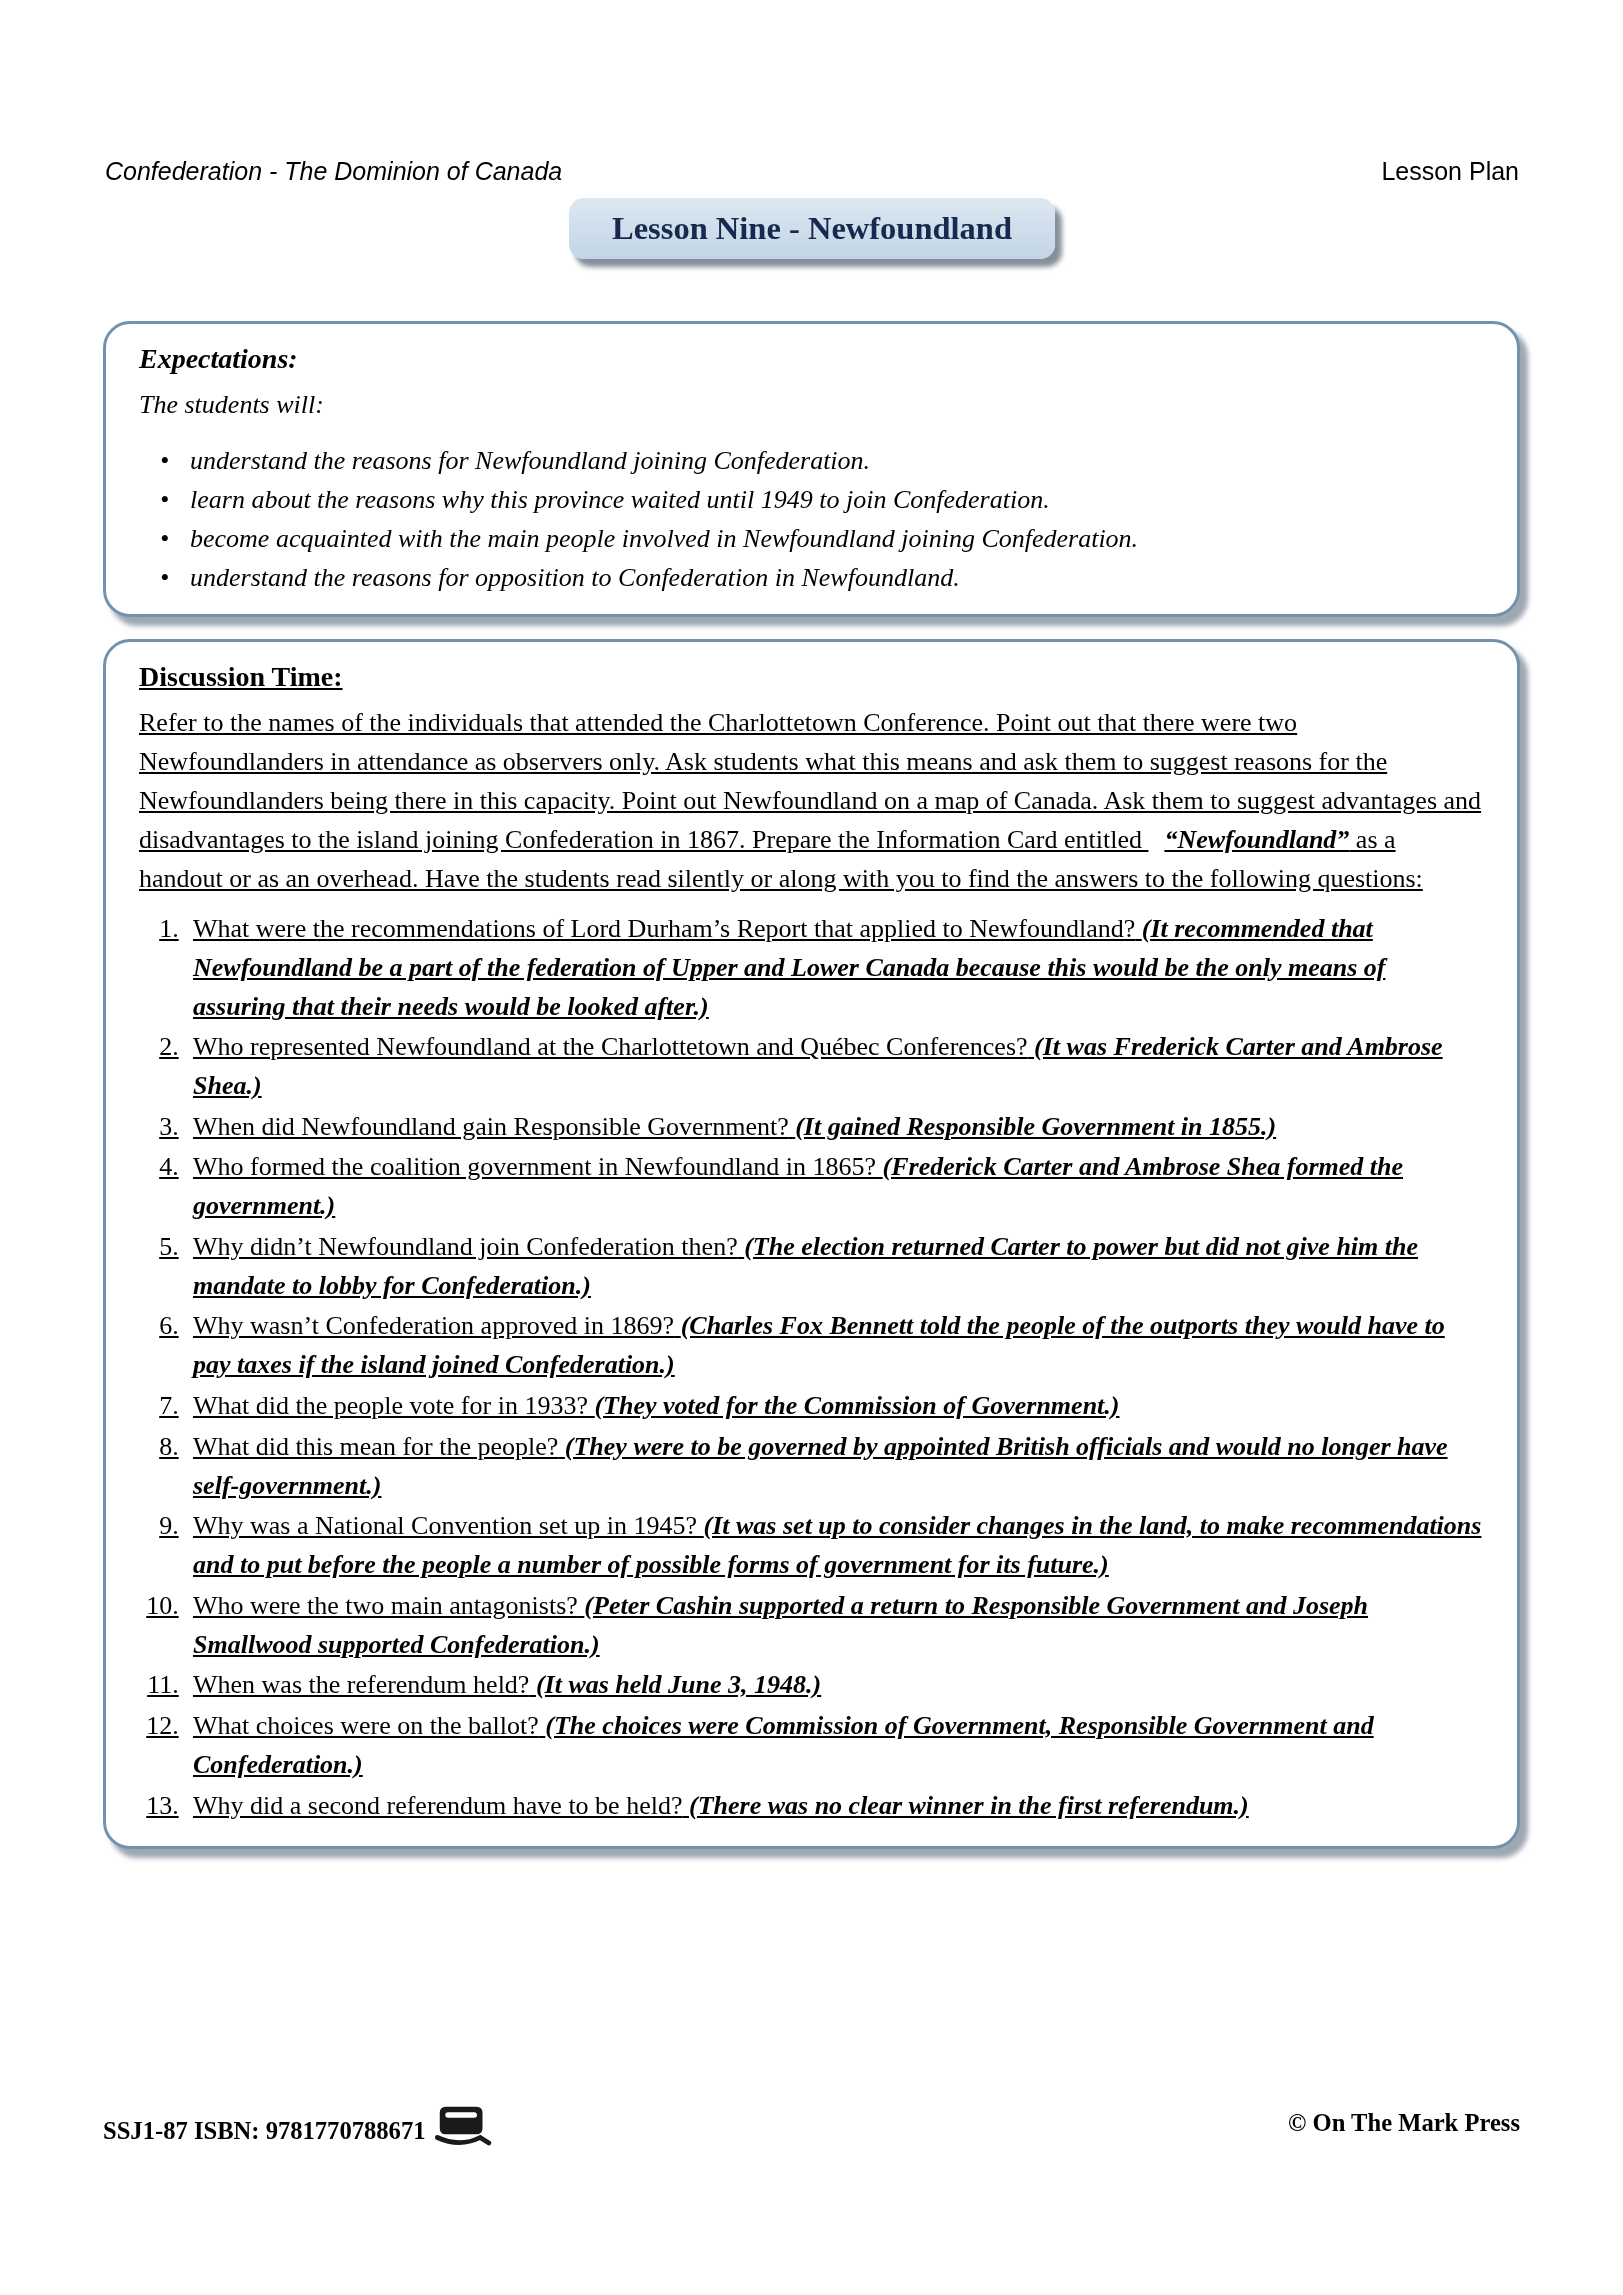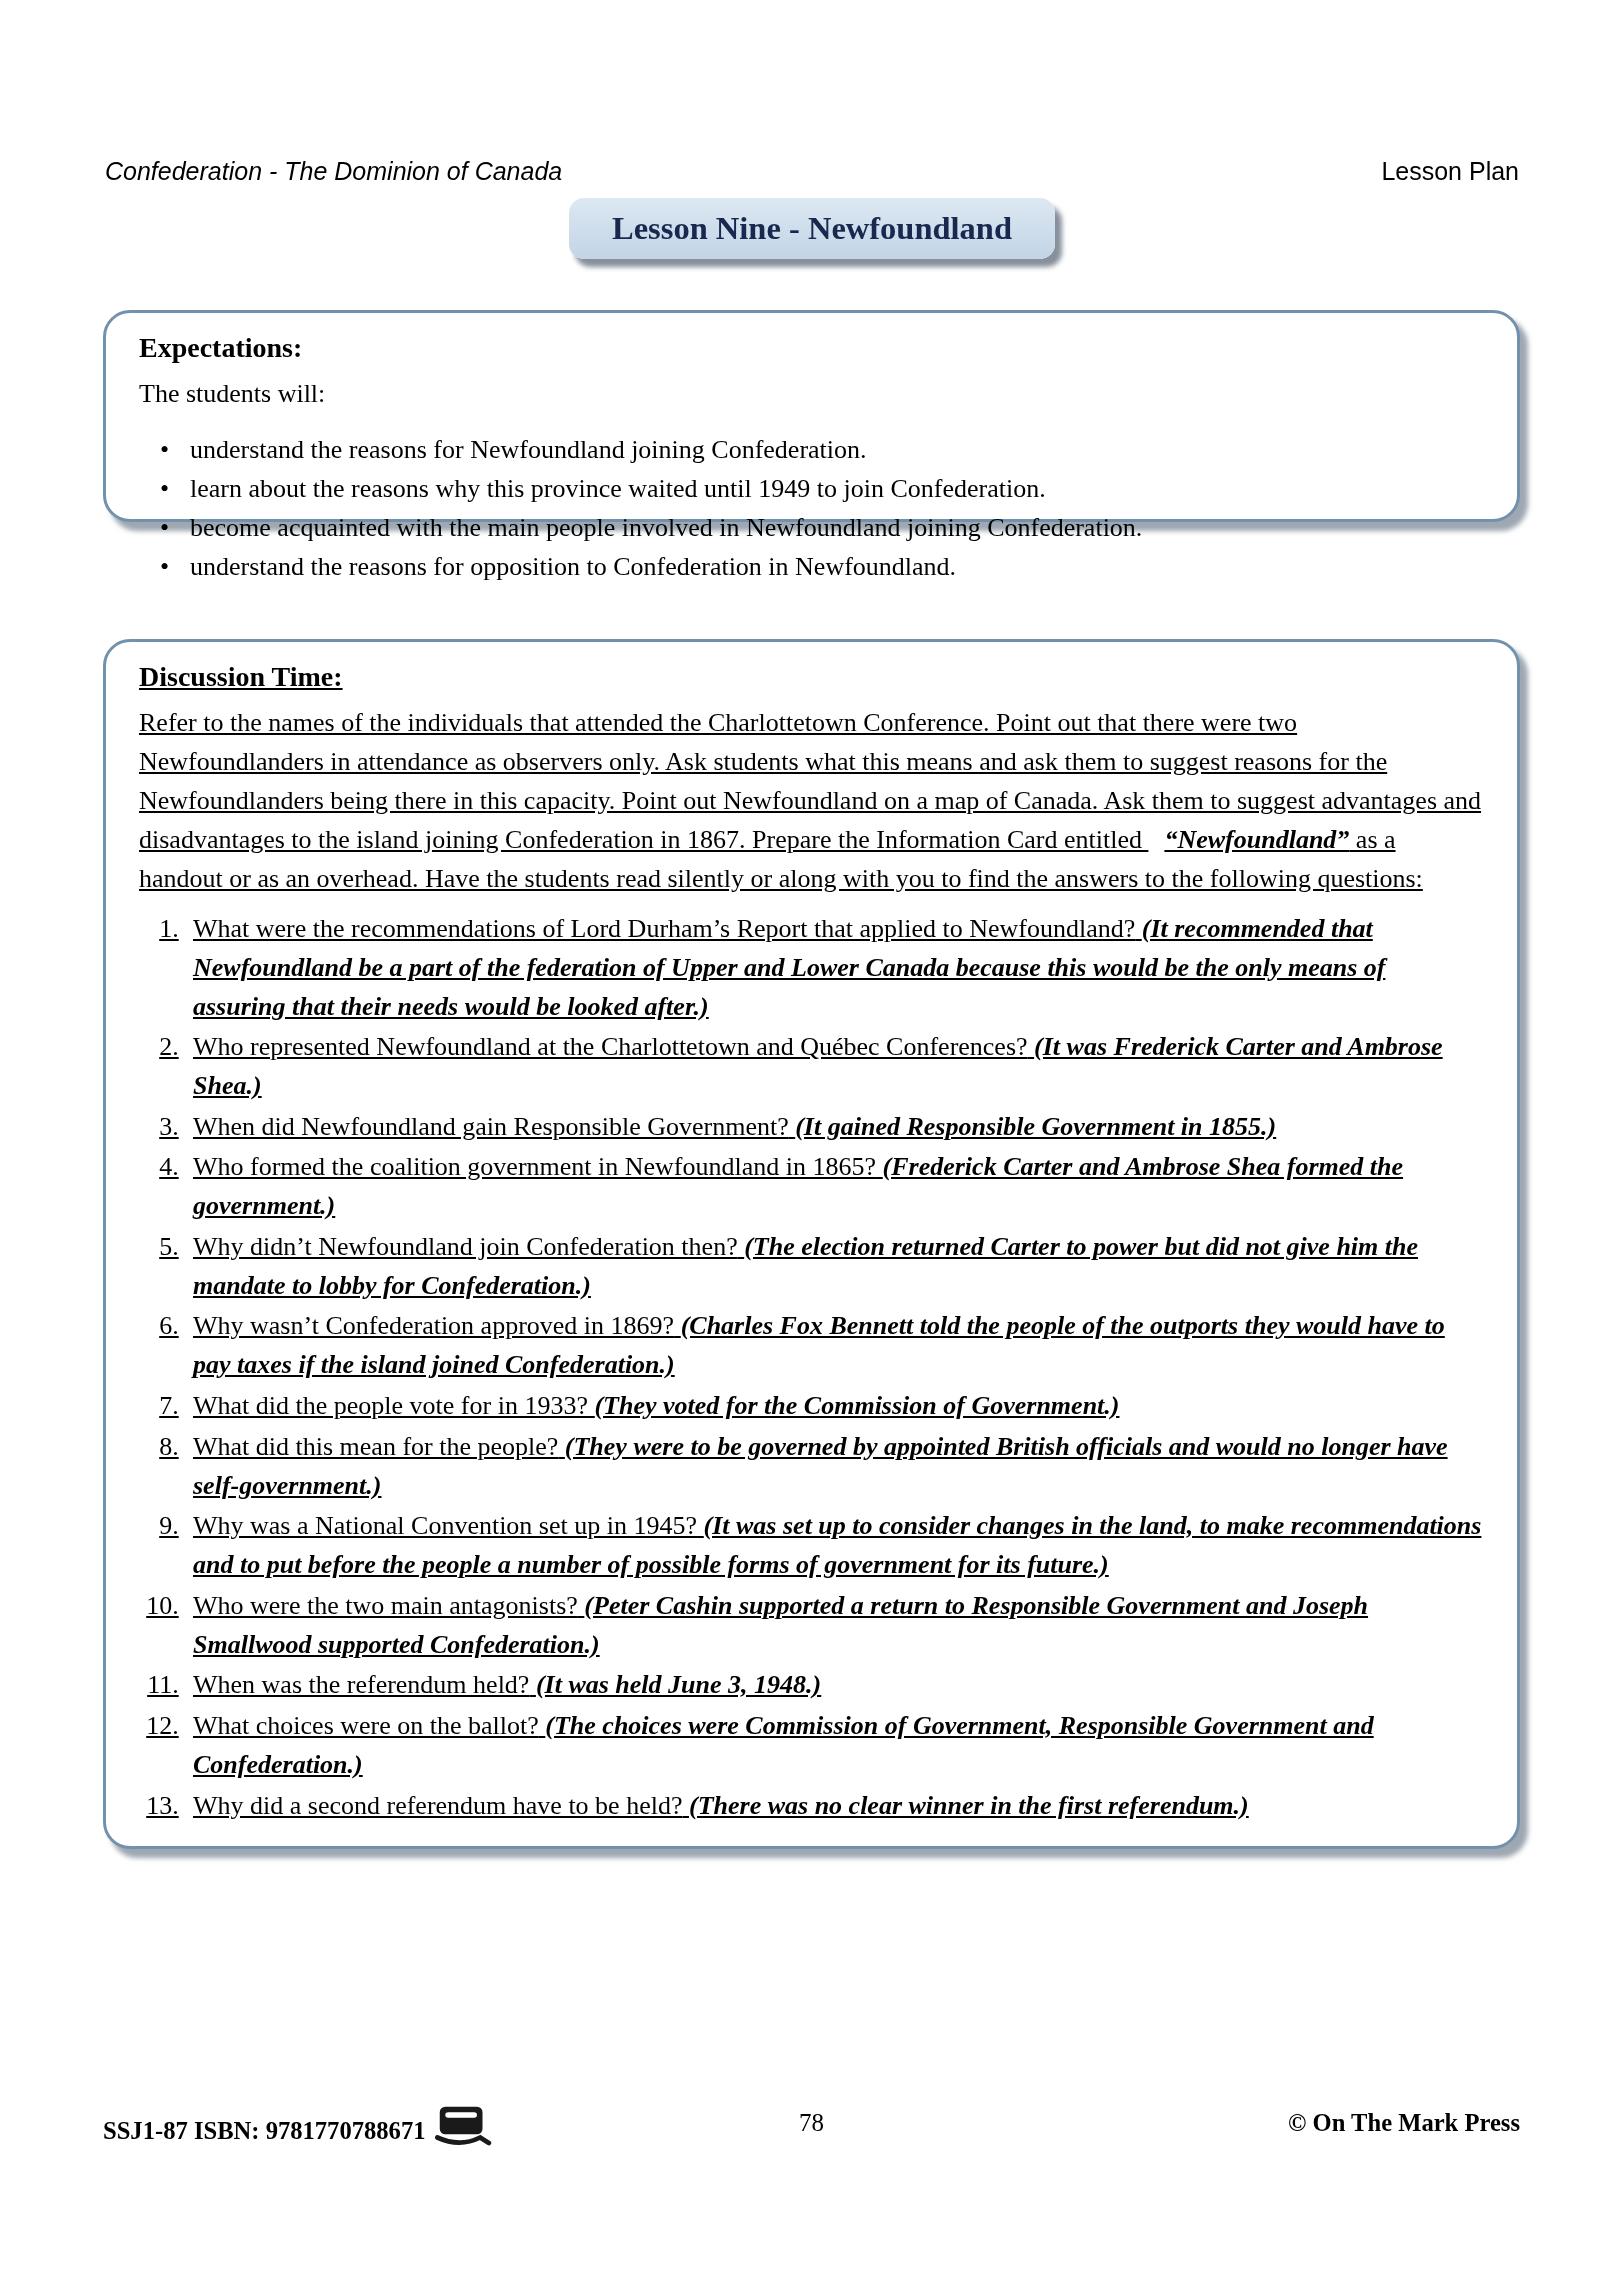--- a/index.html
+++ b/index.html
@@ -48,21 +48,21 @@
   .panel {
     position: absolute;
     left: 103px;
     width: 1417px;
     border: 3.2px solid #7291ad;
     border-radius: 27px;
     background: #ffffff;
     box-shadow: 7.1px 8.7px 5.5px rgba(125, 138, 152, 0.75);
     padding: 19px 35px 19px 33px;
   }
-  .panel-expectations { top: 310px; height: 212px; }
+  .panel-expectations { top: 321px; height: 296px; font-style: italic; }
   .panel-discussion   { top: 639px; height: 1210px; text-decoration: underline; }
 
   .panel h2 {
     margin: 0 0 9.5px 0;
     font-size: 28px;
     font-weight: bold;
   }
   .text { font-size: 26px; line-height: 1.5; }
 
   
@@ -206,16 +206,15 @@
   <div class="footer-left">
     <span>SSJ1-87  ISBN: 9781770788671</span>
     <span class="logo">
       <svg width="57" height="46" viewBox="0 0 72 58">
         <rect x="6" y="2" width="54" height="35" rx="7" fill="#1a1a1a"></rect>
         <rect x="13" y="9" width="40" height="7" rx="3.5" fill="#ffffff"></rect>
         <path d="M3 41 Q 31 54 57 41 L 68 48" stroke="#1a1a1a" stroke-width="6" fill="none" stroke-linecap="round"></path>
       </svg>
     </span>
   </div>
-  <div class="footer-page">78</div>
   <div class="footer-right">© On The Mark Press</div>
 </div>
 
 
 </body></html>

